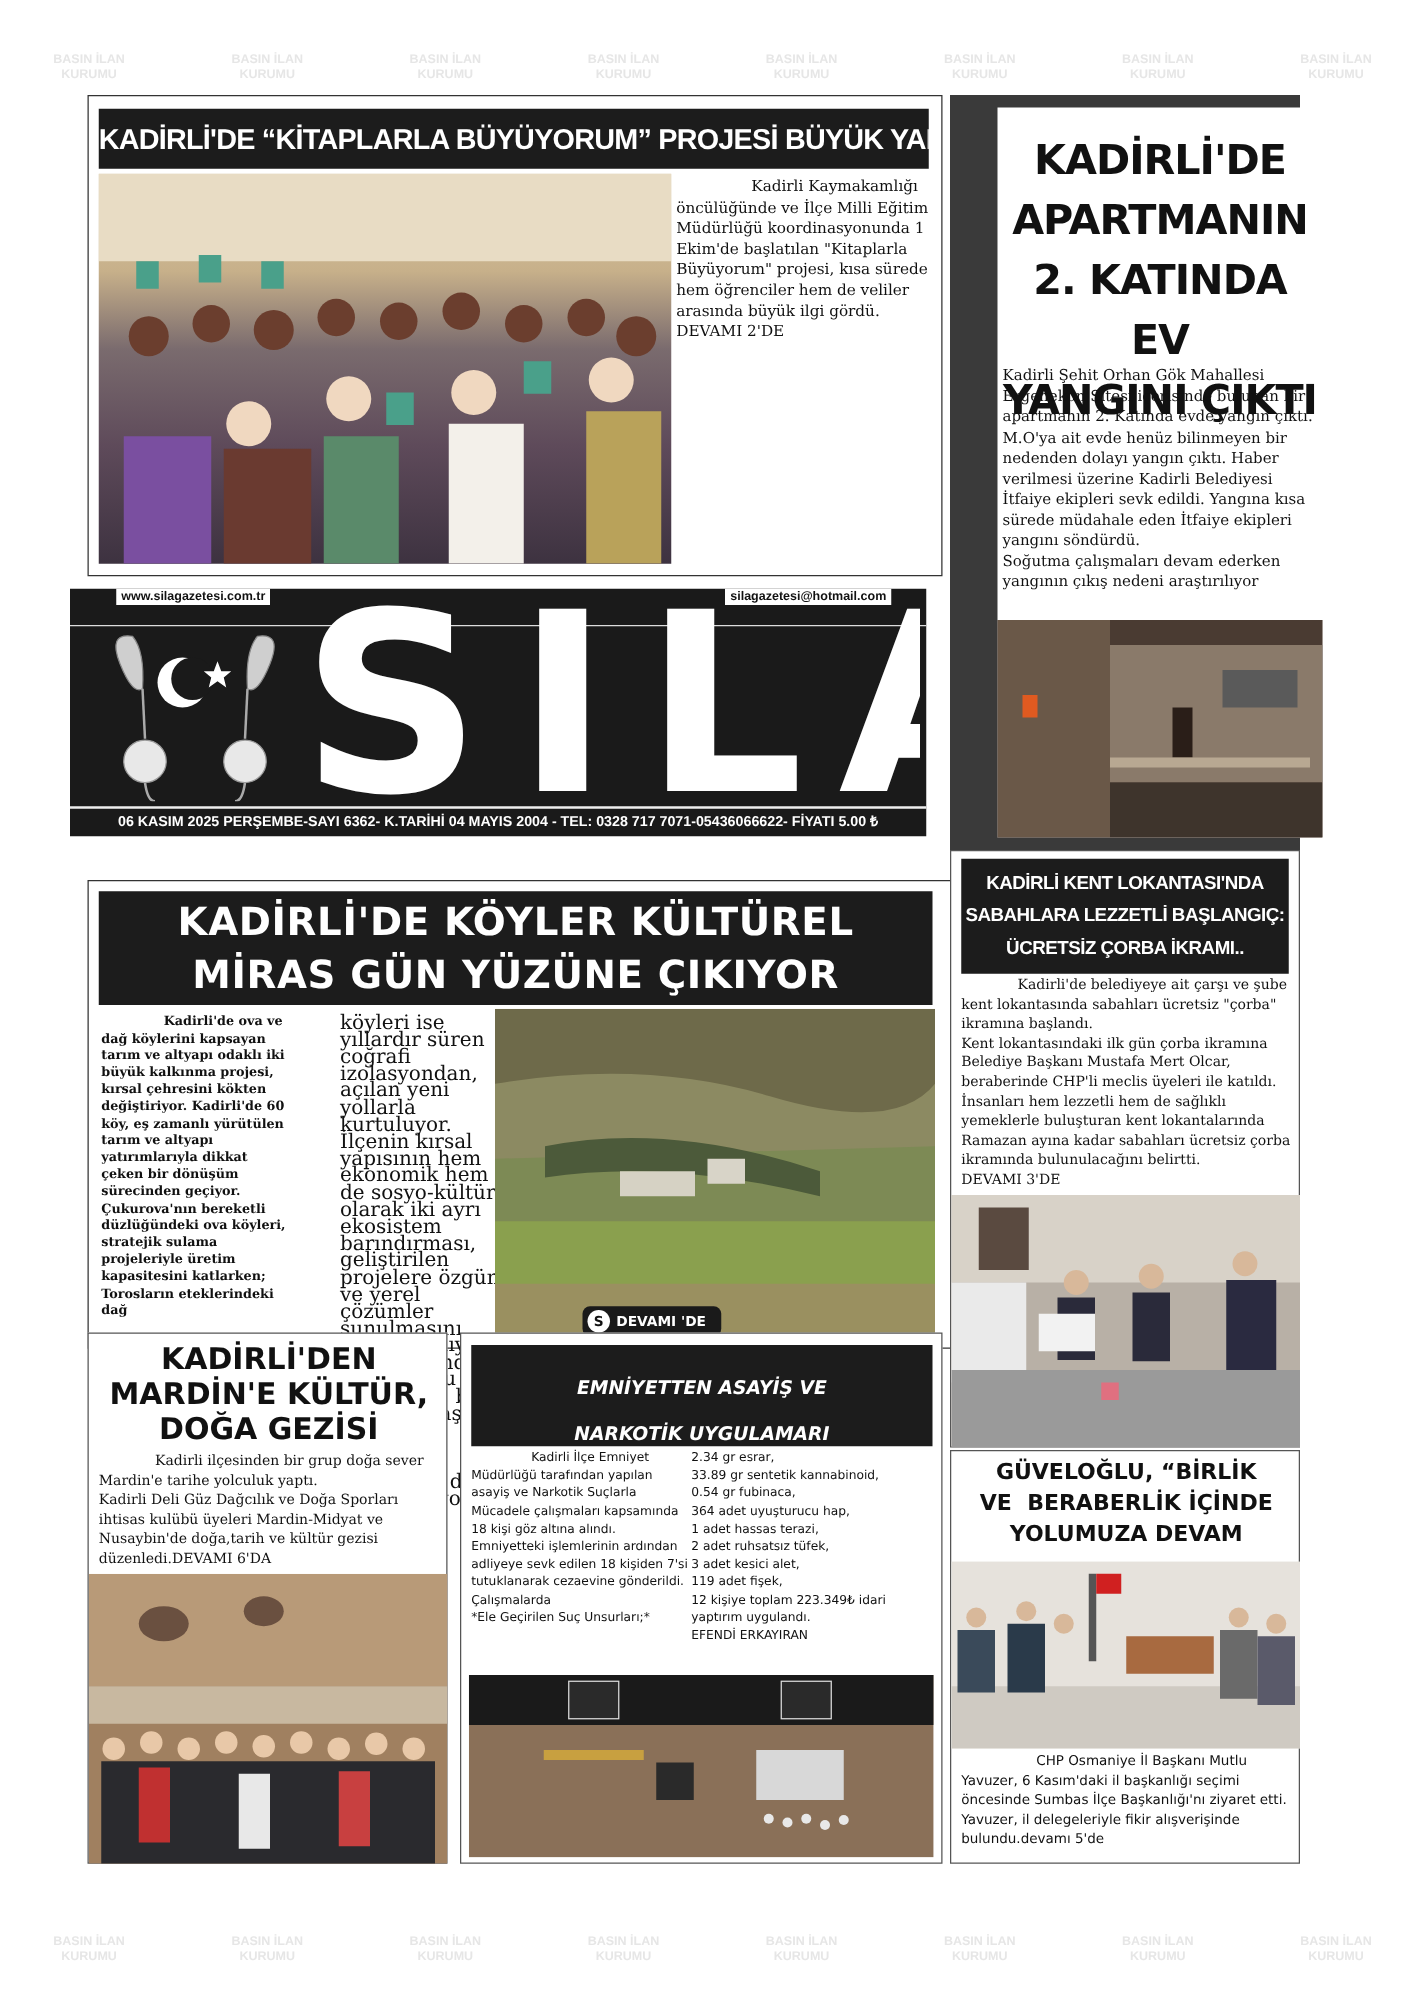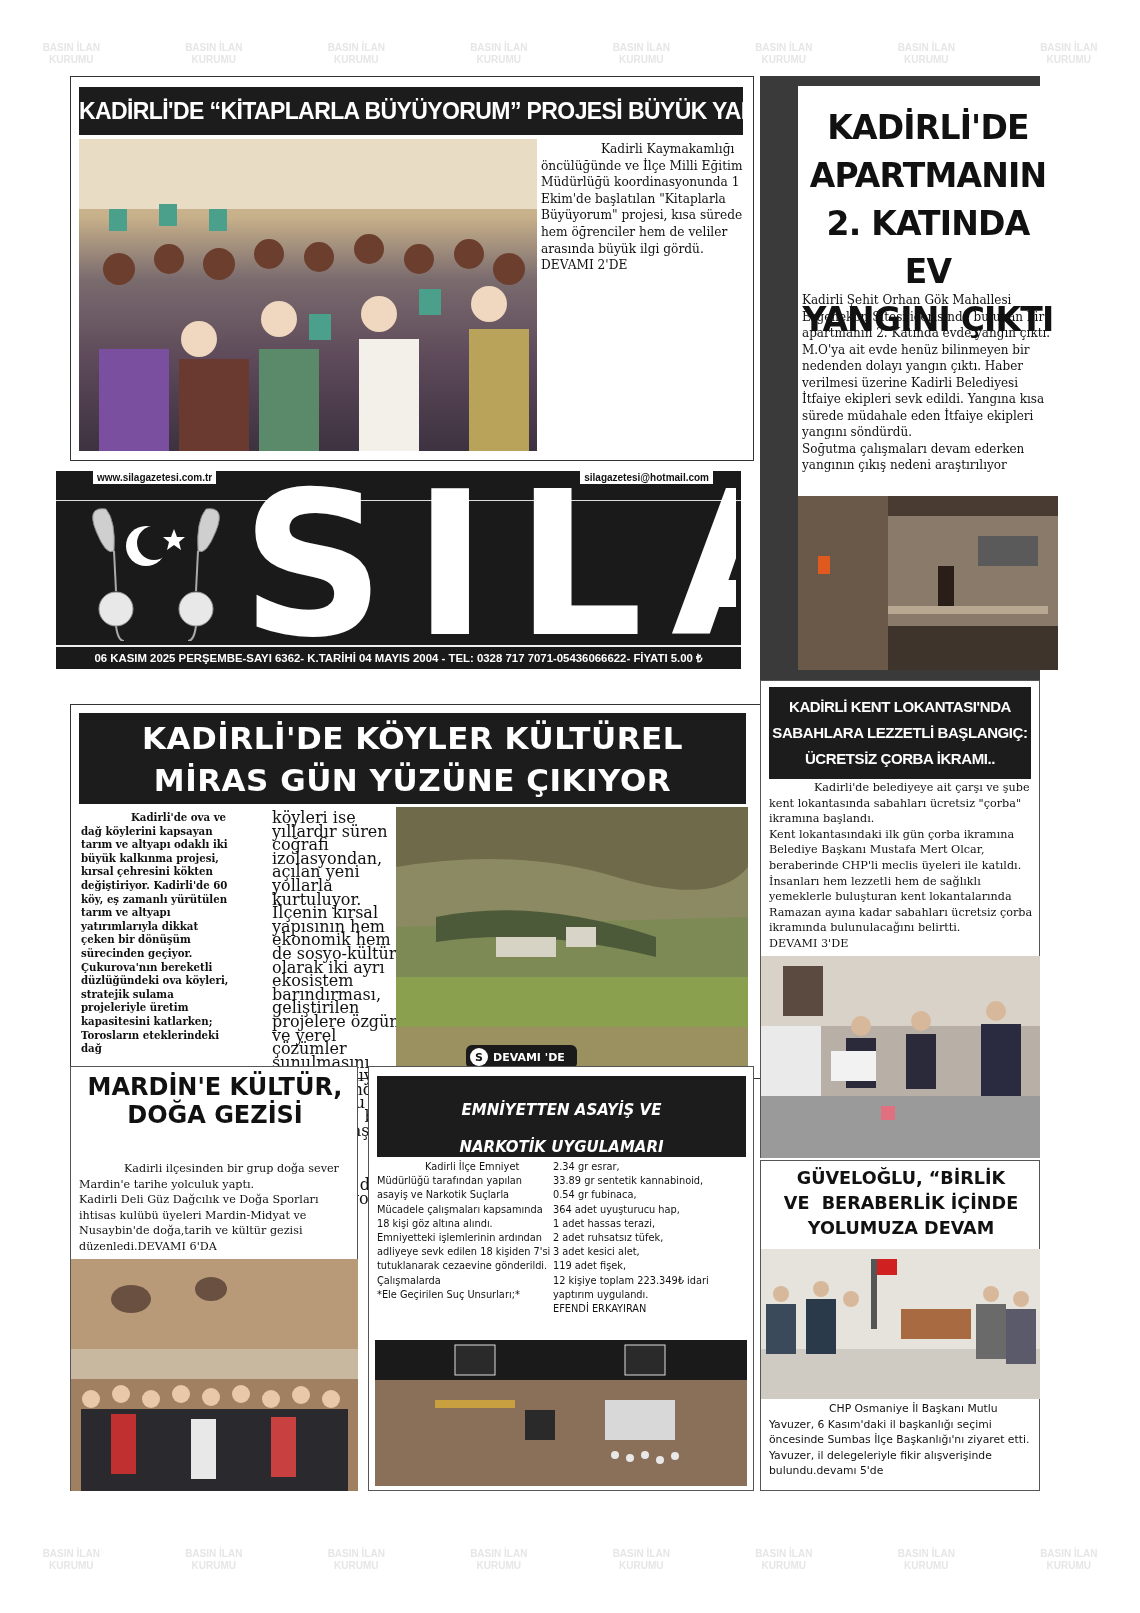--- a/index.html
+++ b/index.html
@@ -248,20 +248,21 @@
       <rect x="0" y="70" width="60" height="80" fill="#eaeaea"></rect>
       <rect x="0" y="140" width="279" height="62" fill="#9a9a9a"></rect>
       <rect x="120" y="150" width="14" height="14" fill="#e07080"></rect>
       <rect x="70" y="95" width="45" height="30" fill="#f2f2f2"></rect>
     </svg>
   </div>
 </div>
 
 <div class="box" style="left:70px; top:1066px; width:288px; height:425px; border-color:#555;">
   <div class="bold-title" style="left:0; top:6px; width:288px; font-size:24px; line-height:28px;">
+    <div>KADİRLİ'DEN</div>
     <div>MARDİN'E KÜLTÜR,</div>
     <div>DOĞA GEZİSİ</div>
   </div>
   <div class="body-text" style="left:8px; top:94px; width:280px; font-size:11.2px; line-height:15.6px;">
     <p class="indent" style="text-indent:45px;">Kadirli ilçesinden bir grup doğa sever Mardin'e tarihe yolculuk yaptı.</p>
     <p>Kadirli Deli Güz Dağcılık ve Doğa Sporları ihtisas kulübü üyeleri Mardin-Midyat ve Nusaybin'de doğa,tarih ve kültür gezisi düzenledi.DEVAMI 6'DA</p>
   </div>
   <div class="photo" style="left:0; top:192px; width:287px; height:232px;">
     <svg width="287" height="232">
       <rect width="287" height="232" fill="#a08060"></rect>

